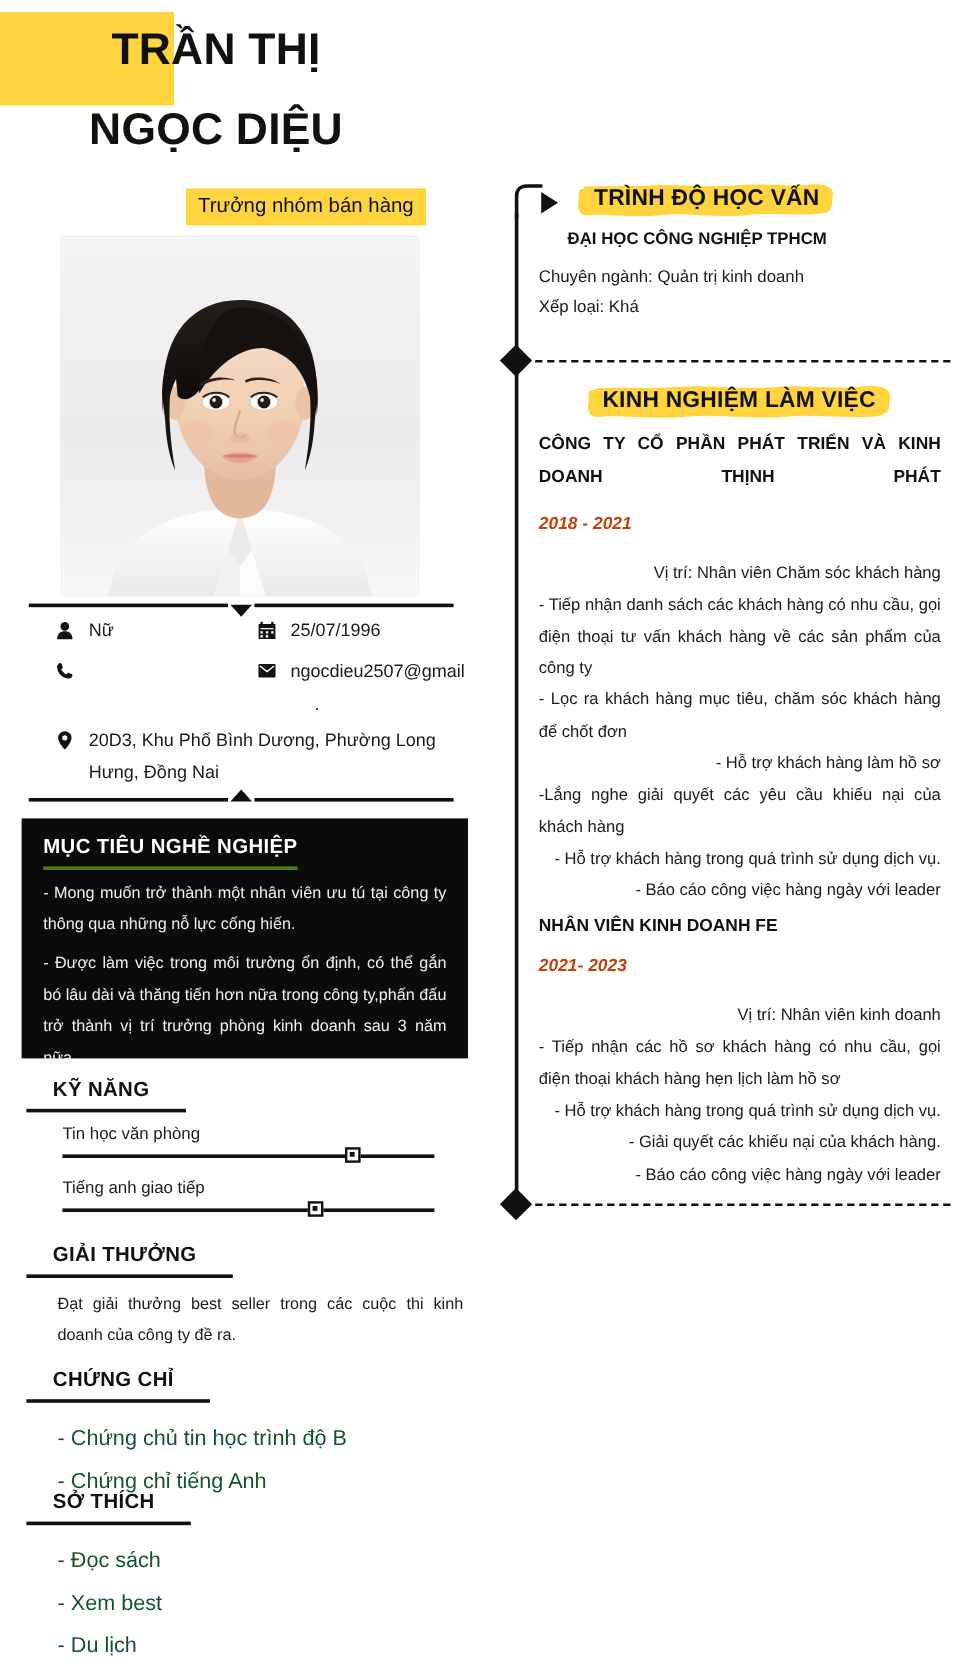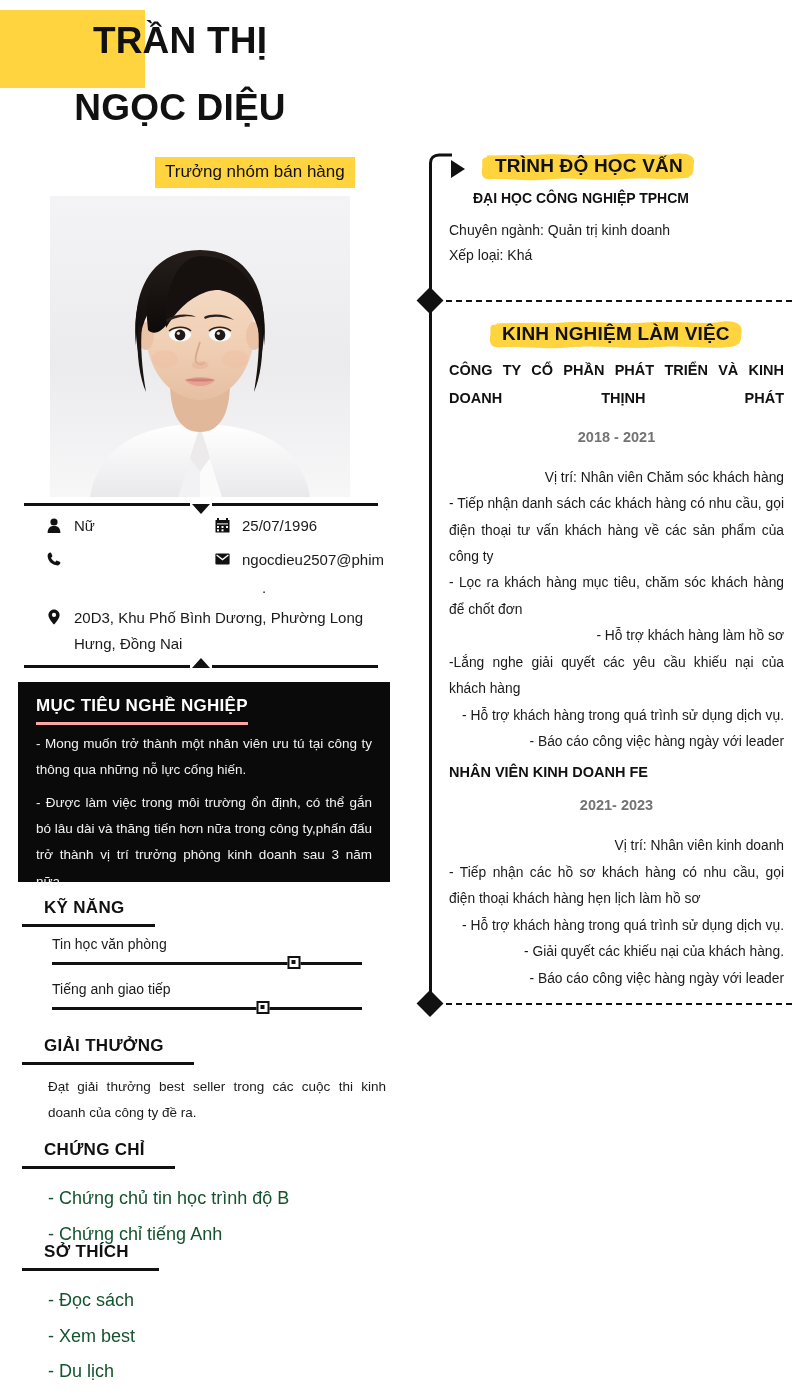--- a/index.html
+++ b/index.html
@@ -71,21 +71,21 @@
   .cdot{ position:absolute; left:238px; top:30px; font-size:15px; color:#1a1a1a; }
 
   
   .objective{
     position:absolute; left:18px; top:682px; width:372px; height:200px;
     background:#0a0a0a; color:#ffffff; padding:14px 18px 10px 18px;
   }
   .objective h2{
     font-size:17px; font-weight:bold; letter-spacing:.3px;
     display:inline-block; padding-bottom:6px;
-    border-bottom:3px solid #fca5a5;
+    border-bottom:3px solid #4d7c0f;
   }
   .objective p{
     font-size:13.5px; line-height:1.95; text-align:justify;
     margin-top:6px; color:#f2f2f2;
   }
 
   
   .lsec{ position:absolute; left:24px; width:366px; }
   .lsec h2{
     font-size:17px; font-weight:bold; letter-spacing:.3px; color:#111;
@@ -140,21 +140,21 @@
   .rhead .brush{
     position:absolute; left:0; top:0; width:100%; height:100%; z-index:0;
   }
   .rhead span.txt{ position:relative; z-index:1; }
   .org{
     font-size:14.5px; font-weight:bold; color:#111;
     text-align:justify; text-align-last:justify; line-height:1.95;
   }
   .org.noj{ text-align:left; text-align-last:left; }
   .period{
-    font-size:14.5px; font-weight:bold; color:#737373; text-align:center; margin-top:16px;
+    font-size:14.5px; font-weight:bold; color:#c2410c; text-align:left; margin-top:16px;font-style:italic;
   }
   .rline{ font-size:13.8px; color:#1a1a1a; line-height:1.92;text-align:right; }
   .rline.just{ text-align:justify; }
   .edu-school{ font-size:14px; font-weight:bold; color:#111;padding-left:24px; }
   .edu-line{ font-size:14px; color:#1a1a1a; line-height:1.8; }
 </style>
 </head>
 <body>
 
 <div class="hdr-yellow-block"></div>
@@ -270,21 +270,21 @@
         </svg>
     </span>
     <span class="ctext"></span>
 
     <span class="cicon col2">
       <svg width="15" height="12" viewBox="0 0 15 12">
           <rect x="0.4" y="0.4" width="14.2" height="11.2" rx="1" fill="#111"></rect>
           <path d="M1.6 2 L7.5 6.6 L13.4 2" stroke="#fff" stroke-width="1.3" fill="none"></path>
         </svg>
     </span>
-    <span class="ctext col2">ngocdieu2507@phim</span>
+    <span class="ctext col2">ngocdieu2507@gmail</span>
     <span class="cdot">.</span>
   </div>
 
   <div class="crow" style="height:54px;">
     <span class="cicon" style="top:4px;">
       <svg width="12" height="16" viewBox="0 0 12 16">
           <path d="M6 0.4 C2.9 0.4 0.4 2.9 0.4 6 C0.4 10 6 15.6 6 15.6 C6 15.6 11.6 10 11.6 6 C11.6 2.9 9.1 0.4 6 0.4 Z" fill="#111"></path>
           <circle cx="6" cy="5.9" r="2.1" fill="#fff"></circle>
         </svg>
     </span>

